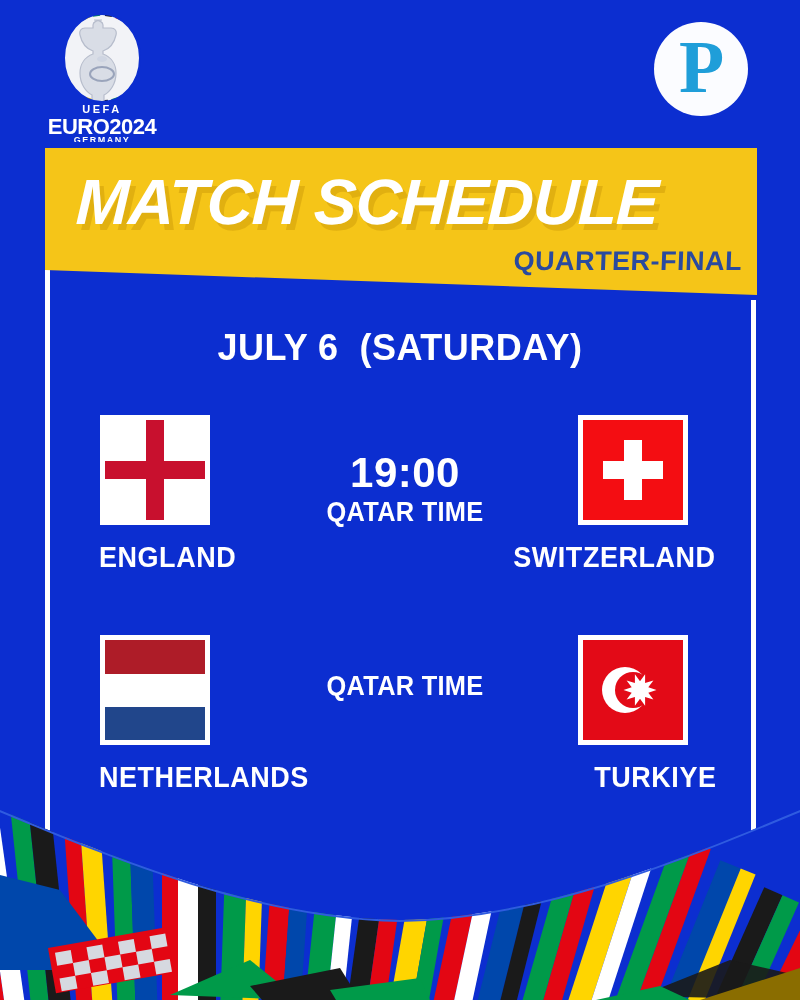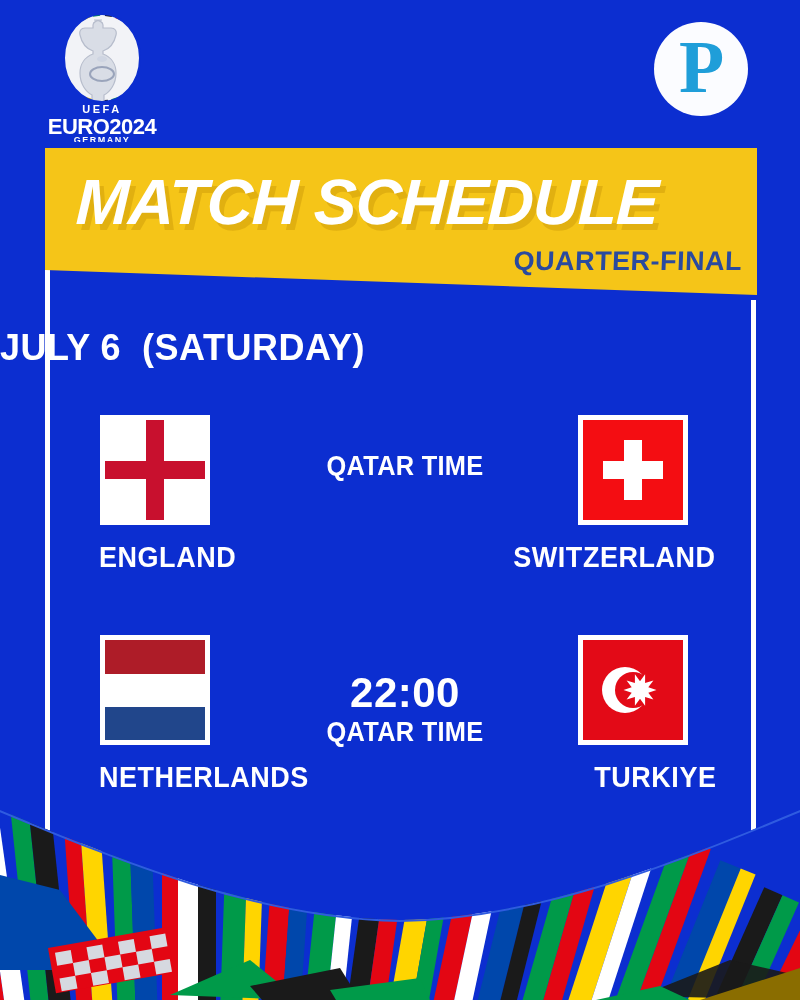--- a/index.html
+++ b/index.html
@@ -108,21 +108,21 @@
     white-space: nowrap;
     transform: skewX(-2.2deg);
   }
 
   
   #match-date {
     position: absolute;
     left: 0;
     top: 327px;
     width: 800px;
-    text-align: left;
+    text-align: center;
     color: #ffffff;
     font-size: 36px;
     font-weight: bold;
     letter-spacing: 0.5px;
     white-space: pre;
   }
 
   
   .match {
     position: absolute;
@@ -330,20 +330,21 @@
       <div class="flag-inner">
         <svg width="100" height="100" viewBox="0 0 100 100" xmlns="http://www.w3.org/2000/svg">
           <rect width="100" height="100" fill="#ffffff"></rect>
           <rect x="41" y="0" width="18" height="100" fill="#c8102e"></rect>
           <rect x="0" y="41" width="100" height="18" fill="#c8102e"></rect>
         </svg>
       </div>
     </div>
 
     <div class="time-block">
+      <div class="kickoff">19:00</div>
       <div class="tz">QATAR TIME</div>
     </div>
 
     <div class="flag-box away">
       <div class="flag-inner">
         <svg width="100" height="100" viewBox="0 0 100 100" xmlns="http://www.w3.org/2000/svg">
           <rect width="100" height="100" fill="#f40d12"></rect>
           <rect x="41" y="20" width="18" height="60" fill="#ffffff"></rect>
           <rect x="20" y="41" width="60" height="18" fill="#ffffff"></rect>
         </svg>
@@ -360,21 +361,20 @@
       <div class="flag-inner">
         <svg width="100" height="100" viewBox="0 0 100 100" xmlns="http://www.w3.org/2000/svg">
           <rect y="0" width="100" height="34" fill="#ae1c28"></rect>
           <rect y="34" width="100" height="33" fill="#ffffff"></rect>
           <rect y="67" width="100" height="33" fill="#21468b"></rect>
         </svg>
       </div>
     </div>
 
     <div class="time-block">
-      <div class="kickoff">22:00</div>
       <div class="tz">QATAR TIME</div>
     </div>
 
     <div class="flag-box away">
       <div class="flag-inner">
         <svg width="100" height="100" viewBox="0 0 100 100" xmlns="http://www.w3.org/2000/svg">
           <rect width="100" height="100" fill="#e30a17"></rect>
           <circle cx="42" cy="50" r="23" fill="#ffffff"></circle>
           <circle cx="50" cy="50" r="18" fill="#e30a17"></circle>
           <polygon fill="#ffffff" points="71.5,50 63.3,52.7 68.4,59.6 60.1,57.1 60.1,65.8 55.0,58.8 49.9,65.8 49.9,57.1 41.6,59.6 46.7,52.7 38.5,50 46.7,47.3 41.6,40.4 49.9,42.9 49.9,34.2 55.0,41.2 60.1,34.2 60.1,42.9 68.4,40.4 63.3,47.3" transform="translate(2,0) scale(1)"></polygon>

